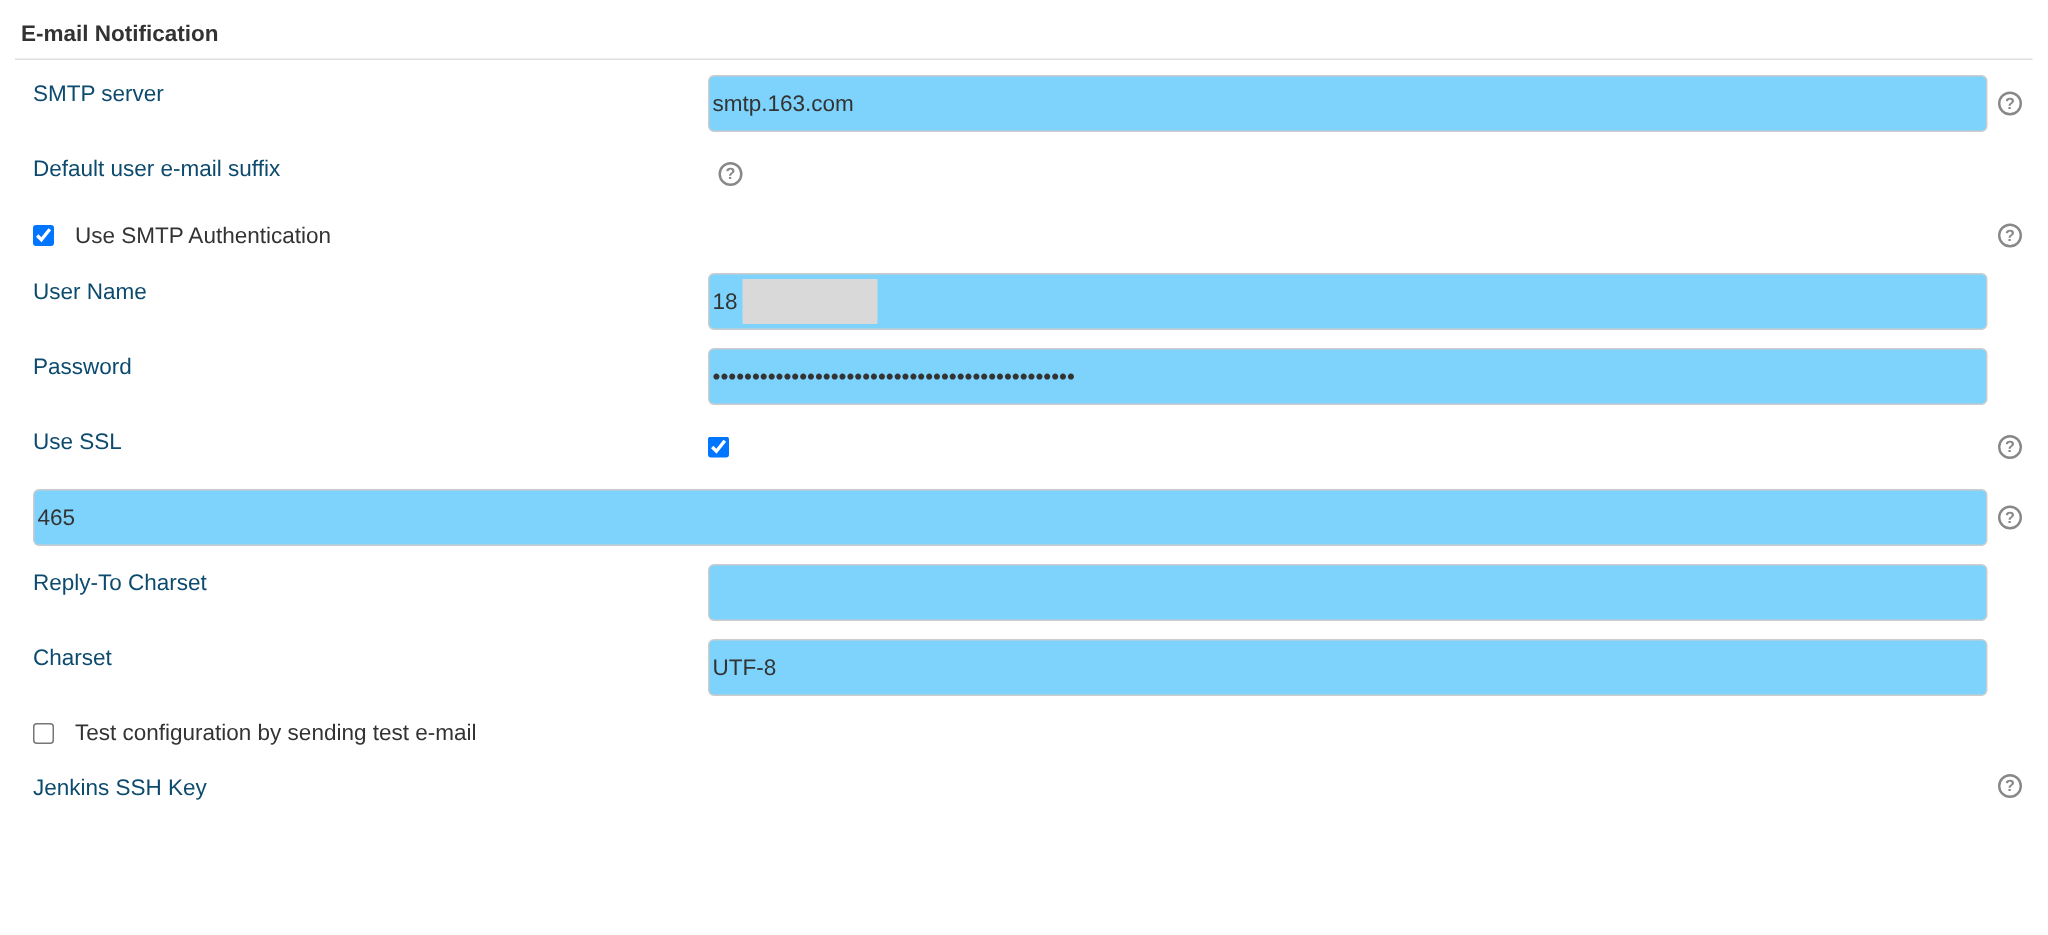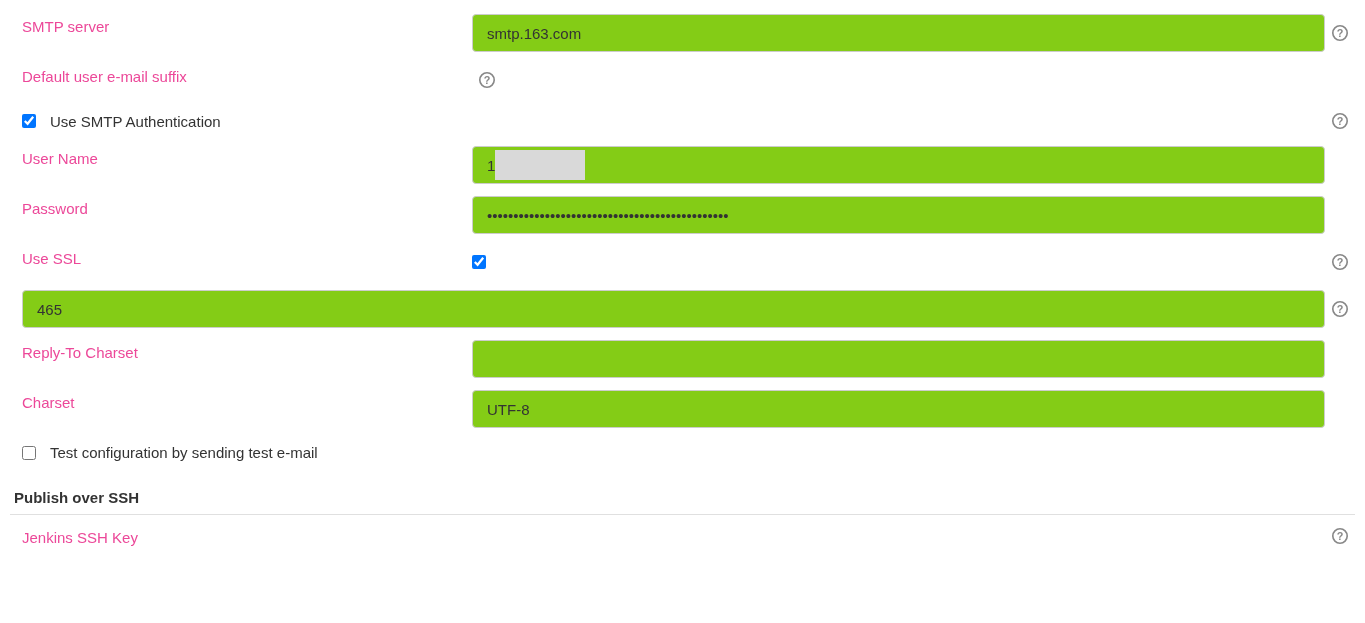--- a/index.html
+++ b/index.html
@@ -24,21 +24,21 @@
     margin-bottom: 4px;
   }
   .row {
     display: flex;
     align-items: center;
     padding: 6px 0 6px 12px;
     min-height: 44px;
   }
   .label-col {
     flex: 0 0 450px;
-    color: #ec4899;
+    color: #0c4a6e;
     font-size: 15px;
     padding-top: 4px;
     align-self: flex-start;
   }
   .input-col {
     flex: 1 1 auto;
     display: flex;
     align-items: center;
     position: relative;
   }
@@ -46,24 +46,24 @@
     flex: 0 0 30px;
     display: flex;
     align-items: center;
     justify-content: center;
   }
   input[type="text"], input[type="password"] {
     width: 100%;
     height: 38px;
     border: 1px solid #ccc;
     border-radius: 4px;
-    padding: 6px 14px;
-    font-size: 15px;
-    color: #333;
-    background: #84cc16;
+    padding: 6px 2px;
+    font-size: 15px;
+    color: #333;
+    background: #7dd3fc;
     outline: none;
   }
   input[type="checkbox"] {
     width: 14px;
     height: 14px;
     margin: 0;
     vertical-align: middle;
     cursor: pointer;
   }
   .checkbox-row {
@@ -93,20 +93,21 @@
     background: #d9d9d9;
     pointer-events: none;
   }
   .section-title.no-top { margin-top: 12px; }
 </style>
 </head>
 <body>
 
 <div class="container">
 
+  <div class="section-title">E-mail Notification</div>
 
   <div class="row">
     <div class="label-col">SMTP server</div>
     <div class="input-col">
       <input type="text" value="smtp.163.com" style="">
     </div>
     <div class="help-col">
       <svg class="help-icon" viewBox="0 0 20 20">
           <circle cx="10" cy="10" r="8"></circle>
           <text x="10" y="14" text-anchor="middle">?</text>
@@ -192,21 +193,20 @@
       <input type="text" value="UTF-8" style="">
     </div>
     <div class="help-col"></div>
   </div>
 
   <div class="checkbox-row">
     <input type="checkbox" style="">
     <span class="checkbox-label">Test configuration by sending test e-mail</span>
   </div>
 
-  <div class="section-title no-top">Publish over SSH</div>
 
   <div class="row" style="min-height:34px;gap:24px;">
     <div class="label-col">Jenkins SSH Key</div>
     <div class="input-col"></div>
     <div class="help-col">
       <svg class="help-icon" viewBox="0 0 20 20">
           <circle cx="10" cy="10" r="8"></circle>
           <text x="10" y="14" text-anchor="middle">?</text>
         </svg>
     </div>

